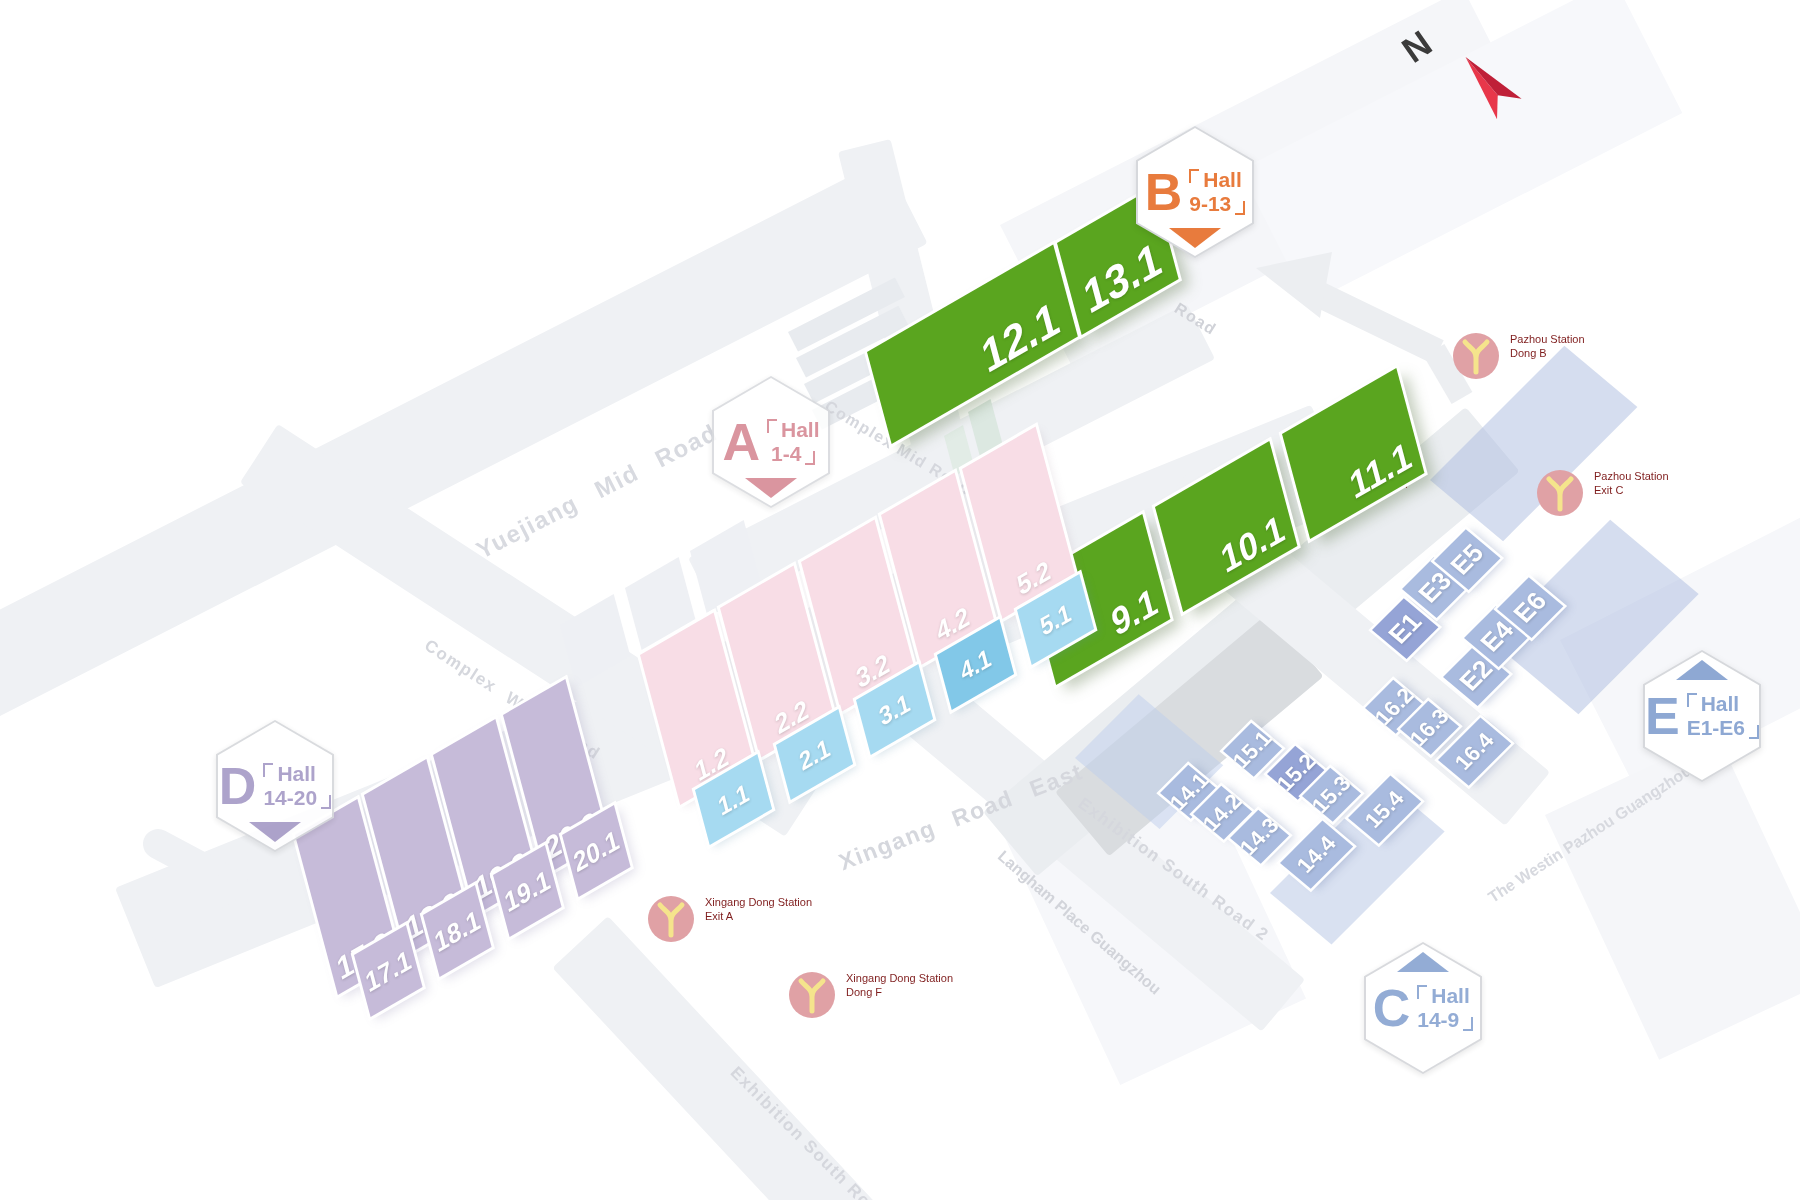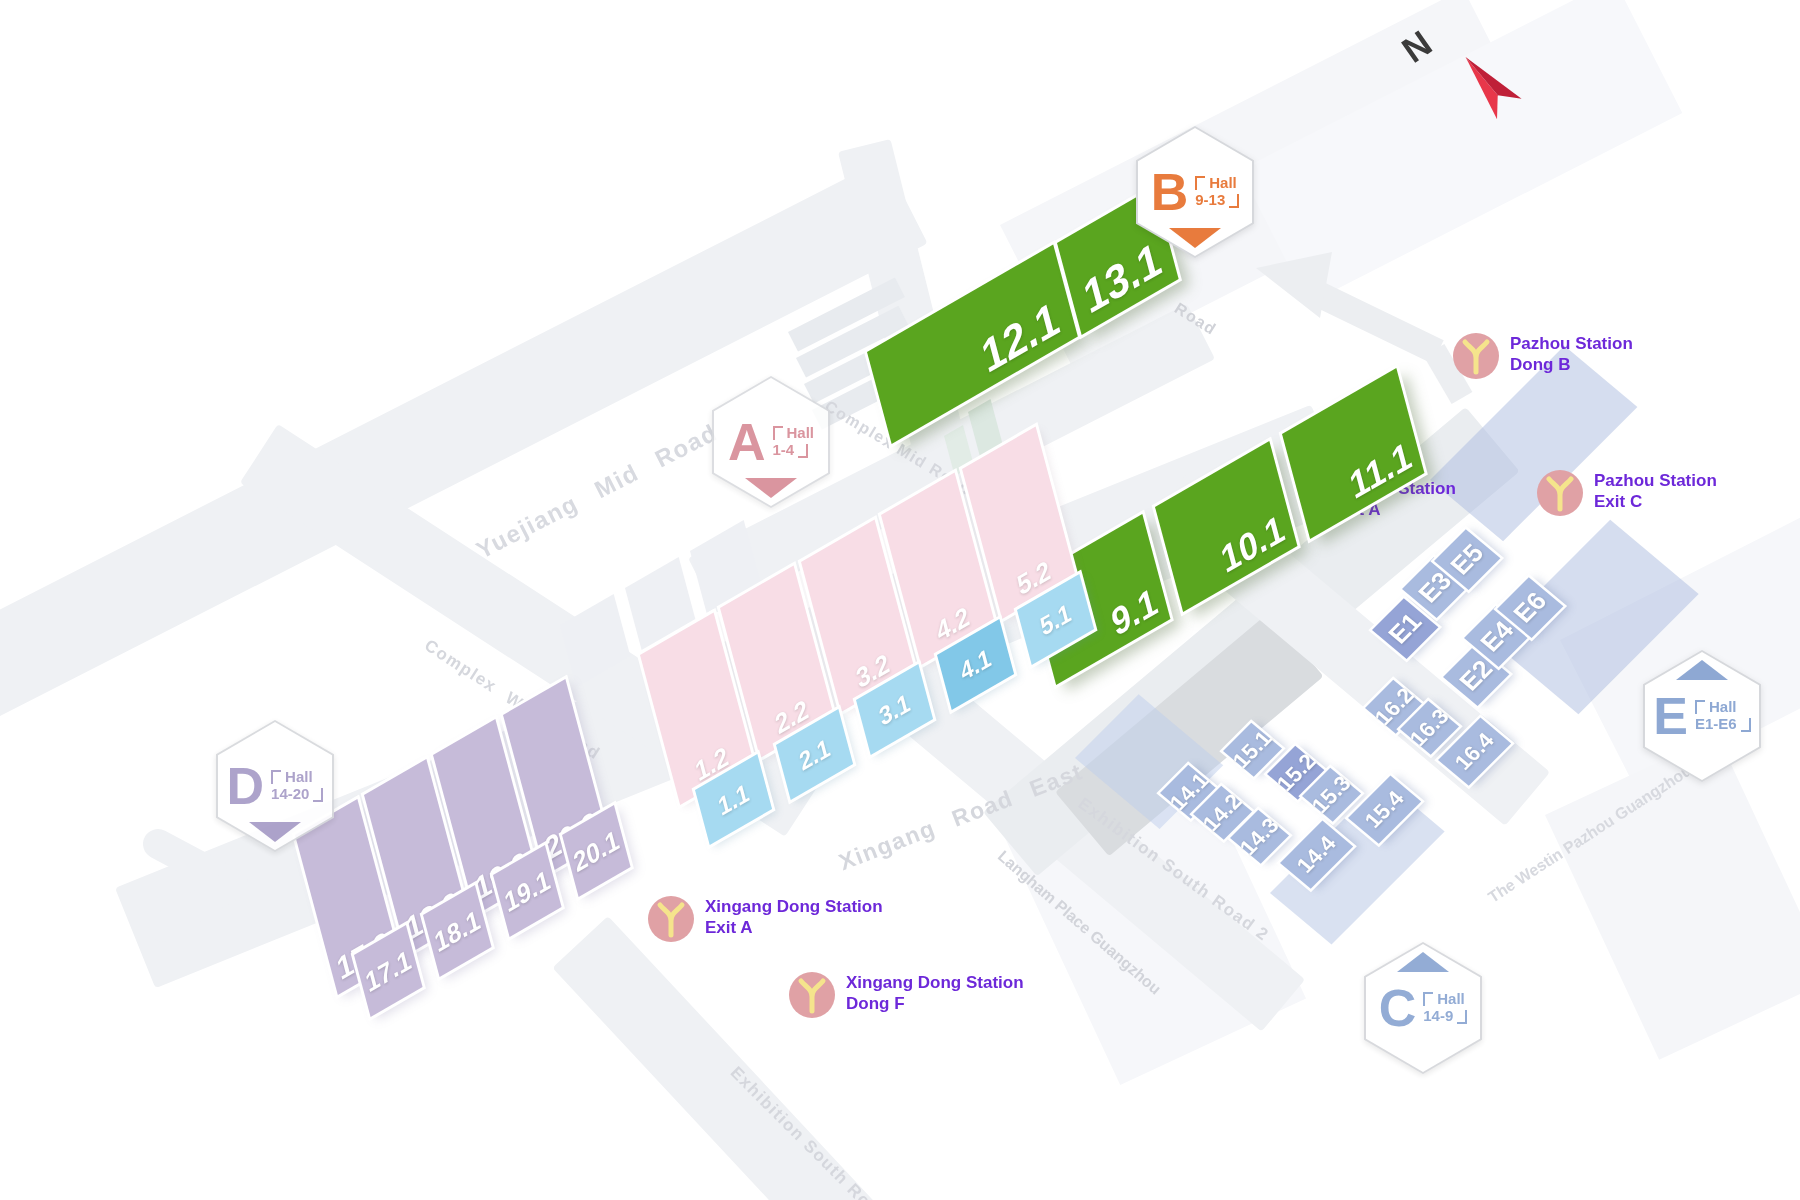--- a/index.html
+++ b/index.html
@@ -28,34 +28,34 @@
   .zg{box-shadow:0 0 0 3px #fff,9px 11px 14px rgba(90,115,70,.35);}
   .zp{box-shadow:0 0 0 3px #fff,4px 5px 8px rgba(150,120,140,.14);}
   .zc{box-shadow:0 0 0 3px #fff,4px 5px 8px rgba(90,140,170,.22);}
   .zv{box-shadow:0 0 0 3px #fff,5px 6px 10px rgba(120,110,160,.22);}
   .zb{box-shadow:0 0 0 2.5px #fff,4px 5px 8px rgba(90,110,160,.28);}
 
   
   .station{position:absolute;display:flex;gap:11px;align-items:flex-start;z-index:15;}
   .station.behind{z-index:2;}
   .st-icon{width:46px;height:46px;flex:none;}
-  .st-text{font-size:17px;font-weight:bold;color:#6d28d9;line-height:1.25;}
+  .st-text{font-size:11px;font-weight:normal;color:#7f1d1d;line-height:1.25;}
   .st-text span{display:block;}
 
   
   .badge{position:absolute;width:118px;height:132px;z-index:20;
          filter:drop-shadow(0 2px 3px rgba(0,0,0,.10));}
   .hex-o,.hex-i{position:absolute;clip-path:polygon(50% 0,100% 26%,100% 74%,50% 100%,0 74%,0 26%);}
   .hex-o{inset:0;background:#d6d8dc;}
   .hex-i{inset:2px;background:#fff;}
   .badge-content{position:absolute;inset:0;display:flex;align-items:center;justify-content:center;gap:7px;}
   .badge-letter{font-size:52px;font-weight:bold;line-height:.9;color:var(--ac);}
-  .badge-text{display:inline-block;font-size:15px;font-weight:bold;line-height:1.12;color:var(--ac);}
+  .badge-text{display:inline-block;font-size:21px;font-weight:bold;line-height:1.12;color:var(--ac);}
   .btl1,.btl2{display:block;}
-  .btl2{text-align:left;}
+  .btl2{text-align:center;}
   .bo,.bc2{display:inline-block;width:8px;height:12px;border:0 solid var(--ac);}
   .bo{border-left-width:2.5px;border-top-width:2.5px;margin-right:4px;vertical-align:top;margin-top:1px;}
   .bc2{border-right-width:2.5px;border-bottom-width:2.5px;margin-left:4px;vertical-align:bottom;margin-bottom:1px;}
   .ptr{position:absolute;left:50%;transform:translateX(-50%);width:0;height:0;
        border-left:26px solid transparent;border-right:26px solid transparent;}
   .ptr.down{bottom:10px;border-top:20px solid var(--ac);}
   .ptr.up{top:10px;border-bottom:20px solid var(--ac);}
   .badge-a{left:712px;top:376px;opacity:.85;}
   .badge-b{left:1136px;top:126px;}
   .badge-d{left:216px;top:720px;opacity:.92;}

